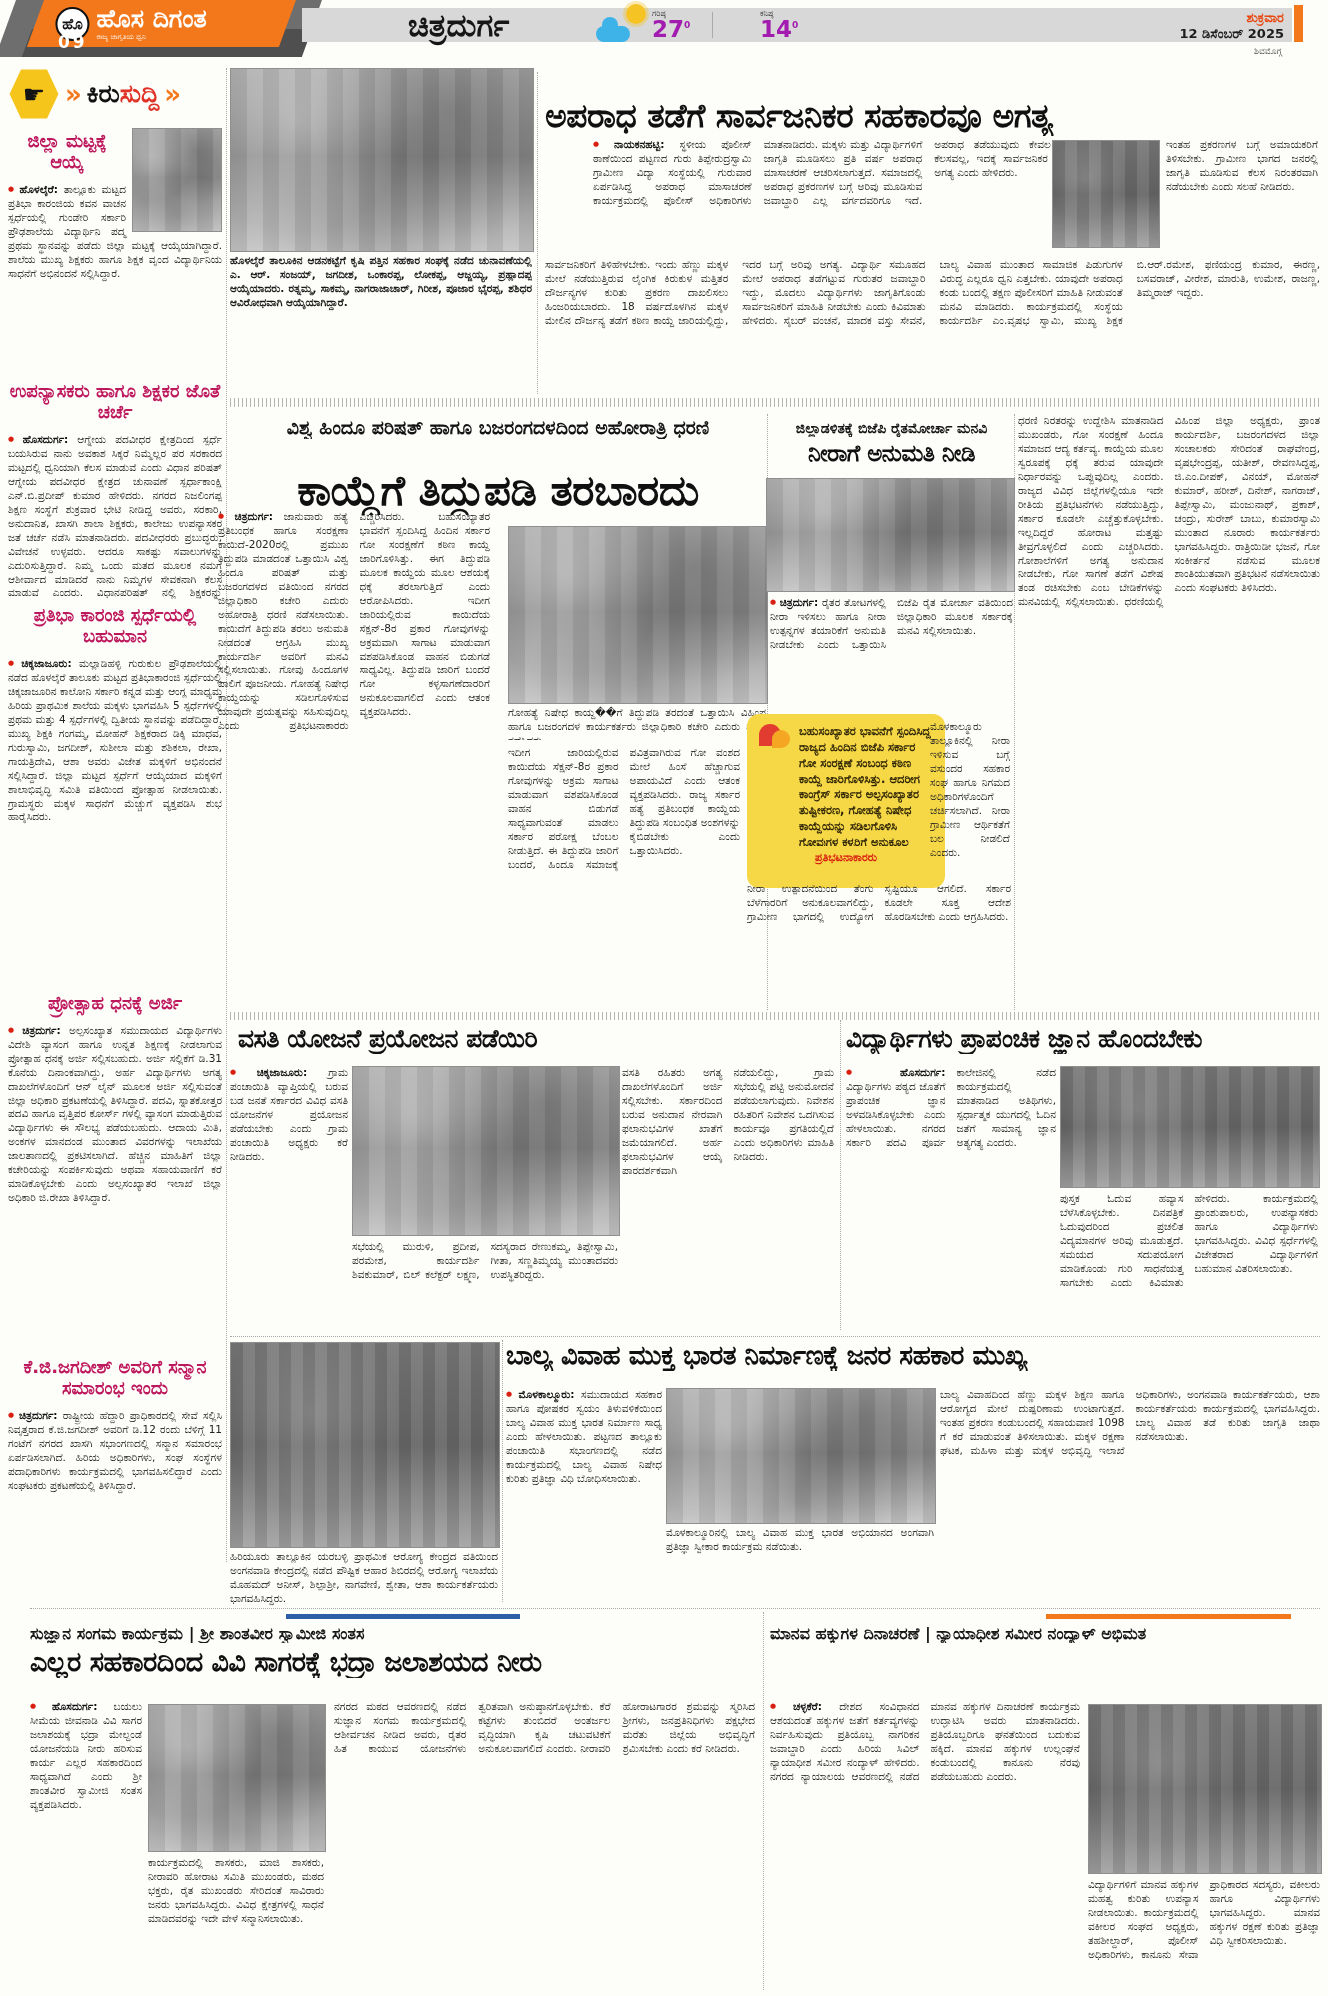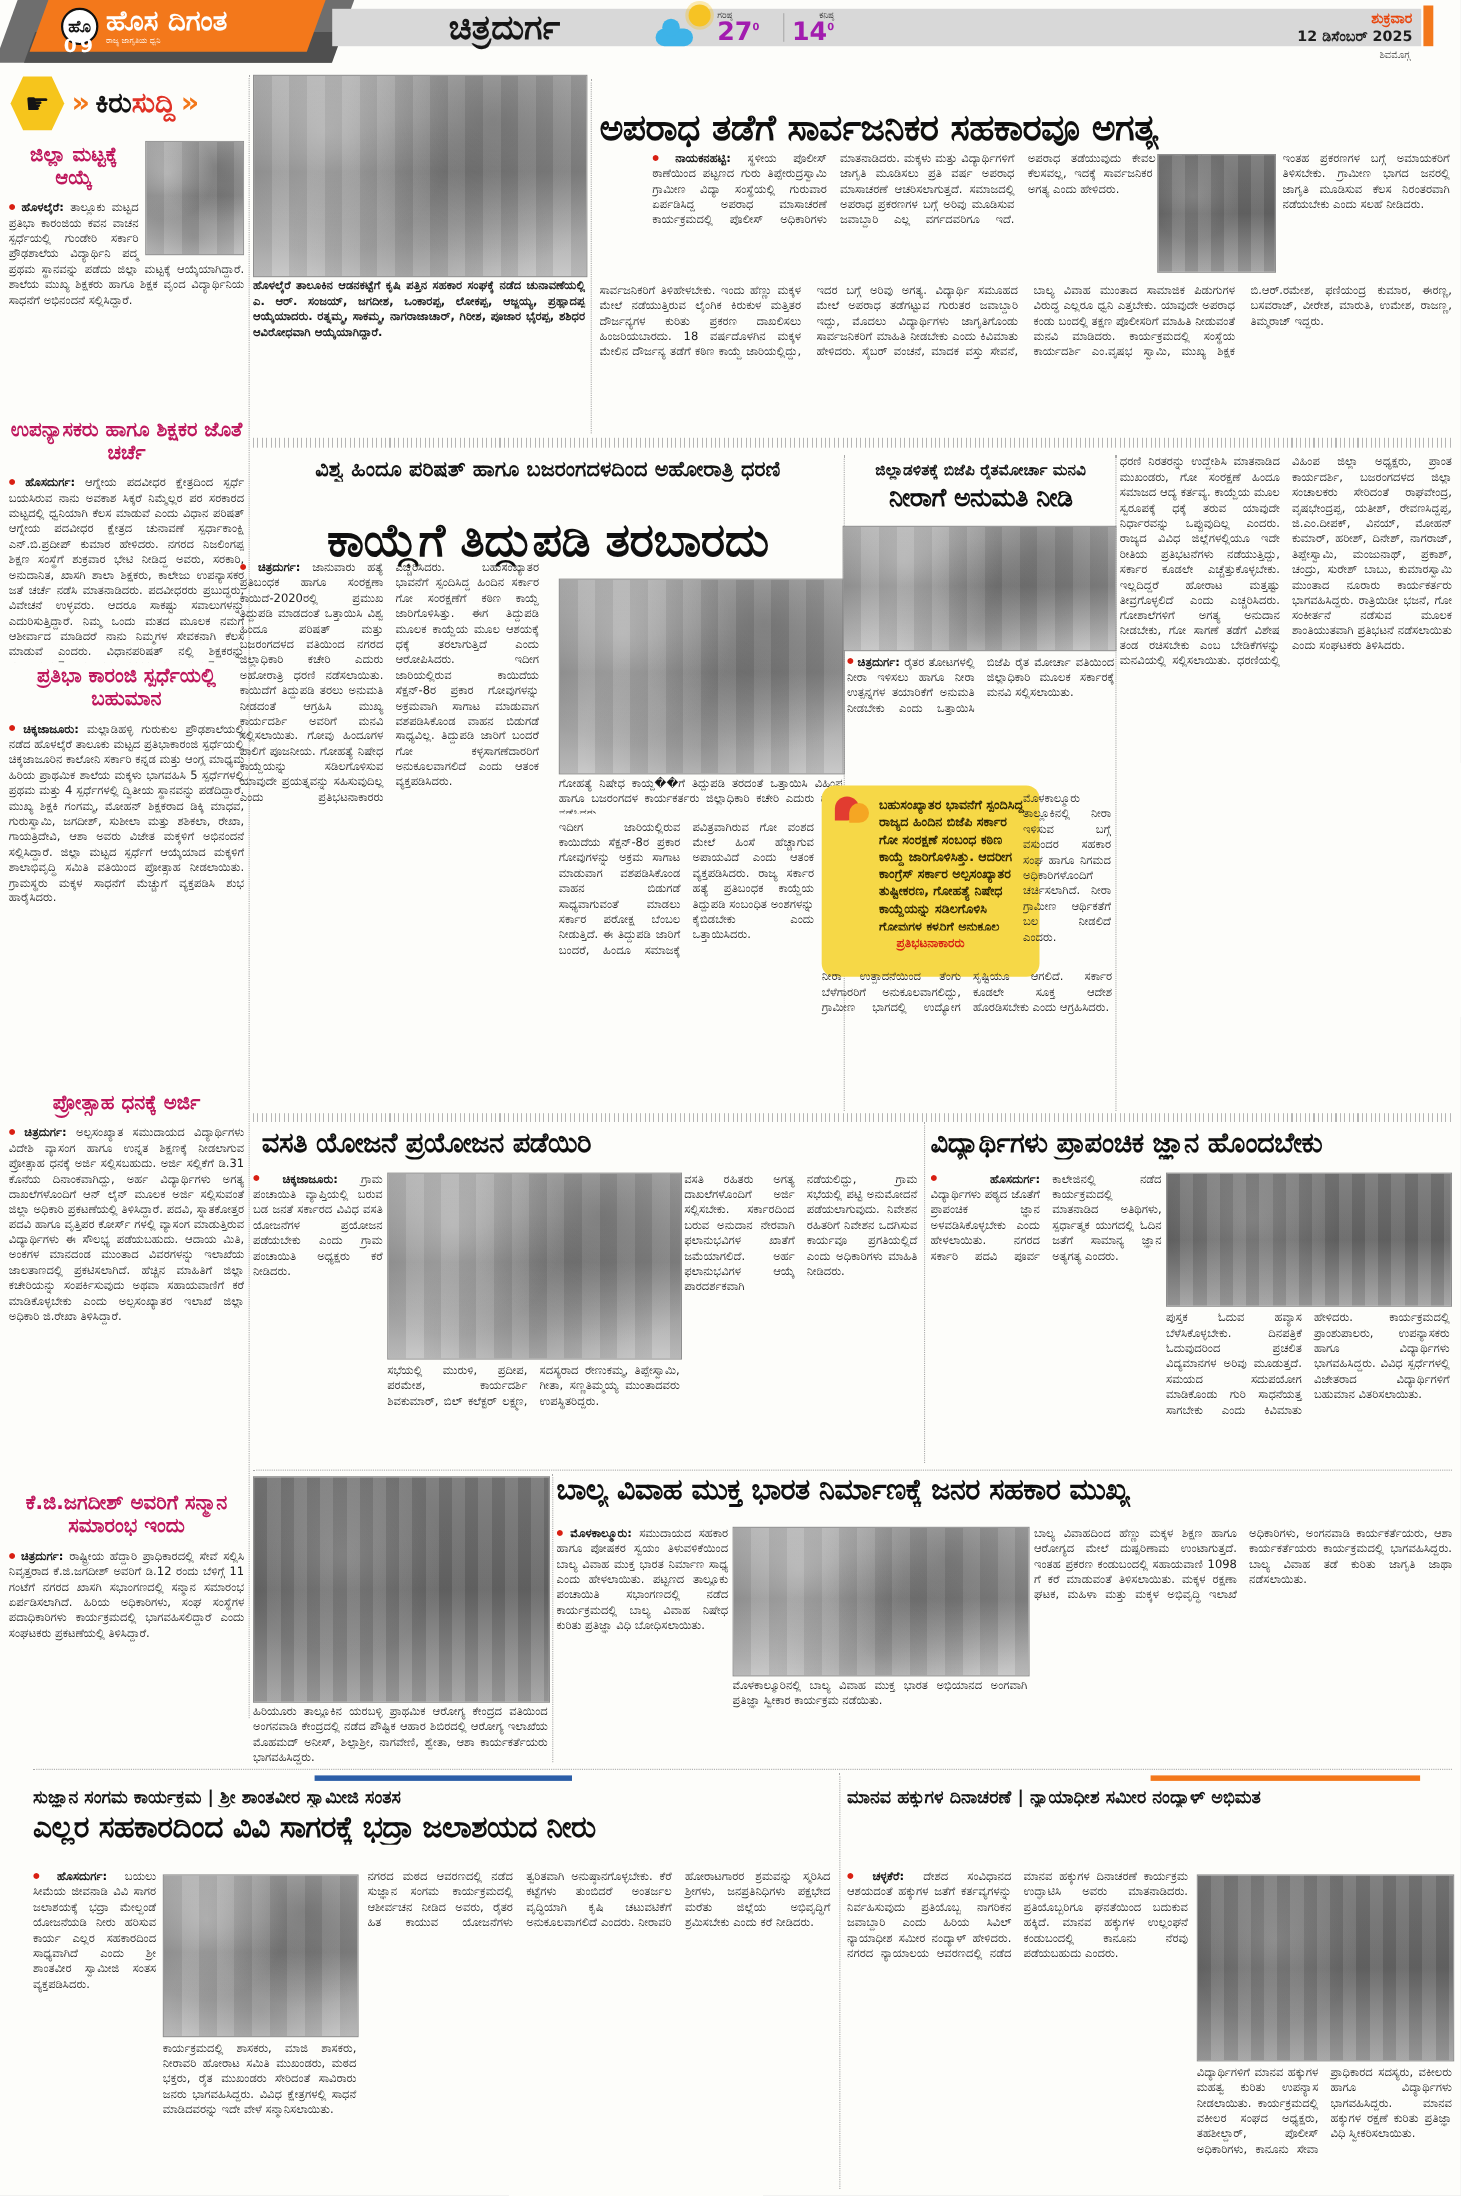--- a/index.html
+++ b/index.html
@@ -102,21 +102,21 @@
   <div class="abs city">ಚಿತ್ರದುರ್ಗ</div>
   <div class="abs wx">
       <span class="sun"></span>
       <span class="cloud"></span>
     </div>
   <div class="abs temp-group" style="left:652px;">
     <span class="temp-label">ಗರಿಷ್ಠ</span>
     <span class="temp-val"><span>27</span><sup>0</sup></span>
   </div>
   <div class="abs temp-div"></div>
-  <div class="abs temp-group" style="left:720px;align-items:flex-end;">
+  <div class="abs temp-group" style="left:760px;">
     <span class="temp-label">ಕನಿಷ್ಠ</span>
     <span class="temp-val"><span>14</span><sup>0</sup></span>
   </div>
   <div class="abs daydate">
     <div class="day">ಶುಕ್ರವಾರ</div>
     <div class="date">12 ಡಿಸೆಂಬರ್ 2025</div>
   </div>
   <div class="abs sub-edition">ಶಿವಮೊಗ್ಗ</div>
   <div class="abs right-bar"></div>
 

